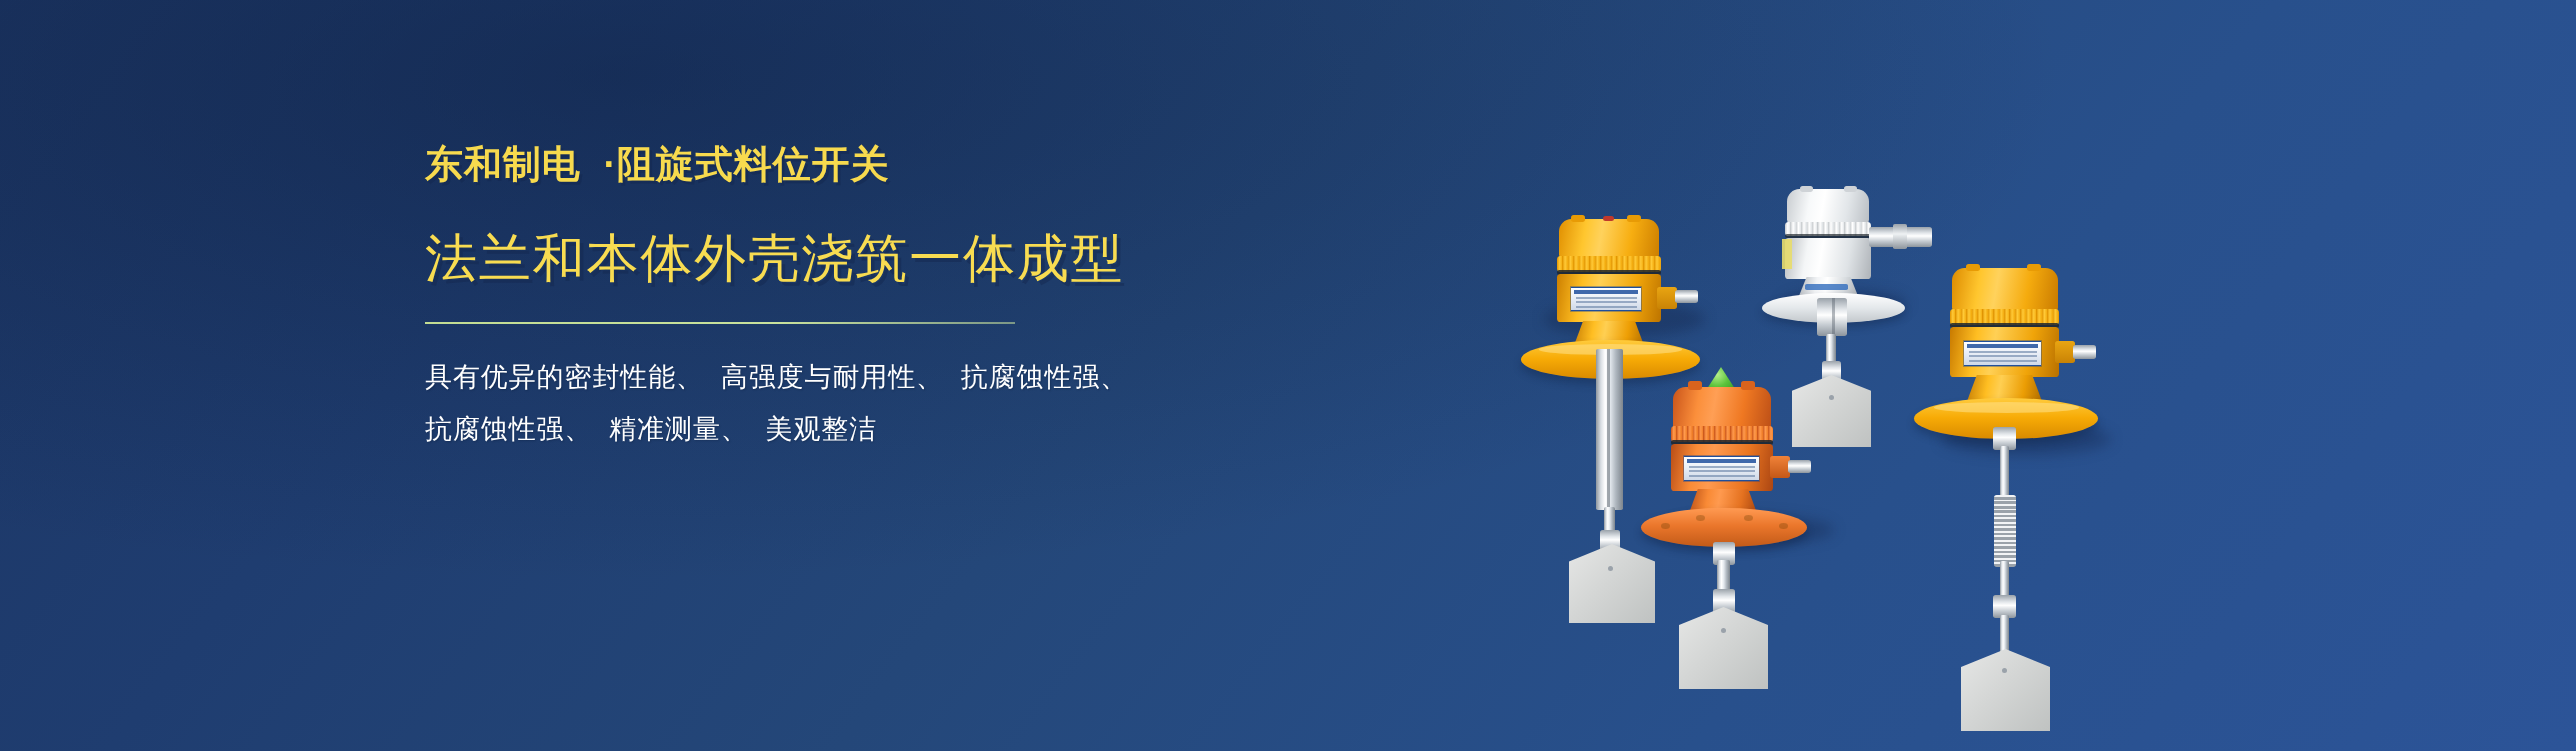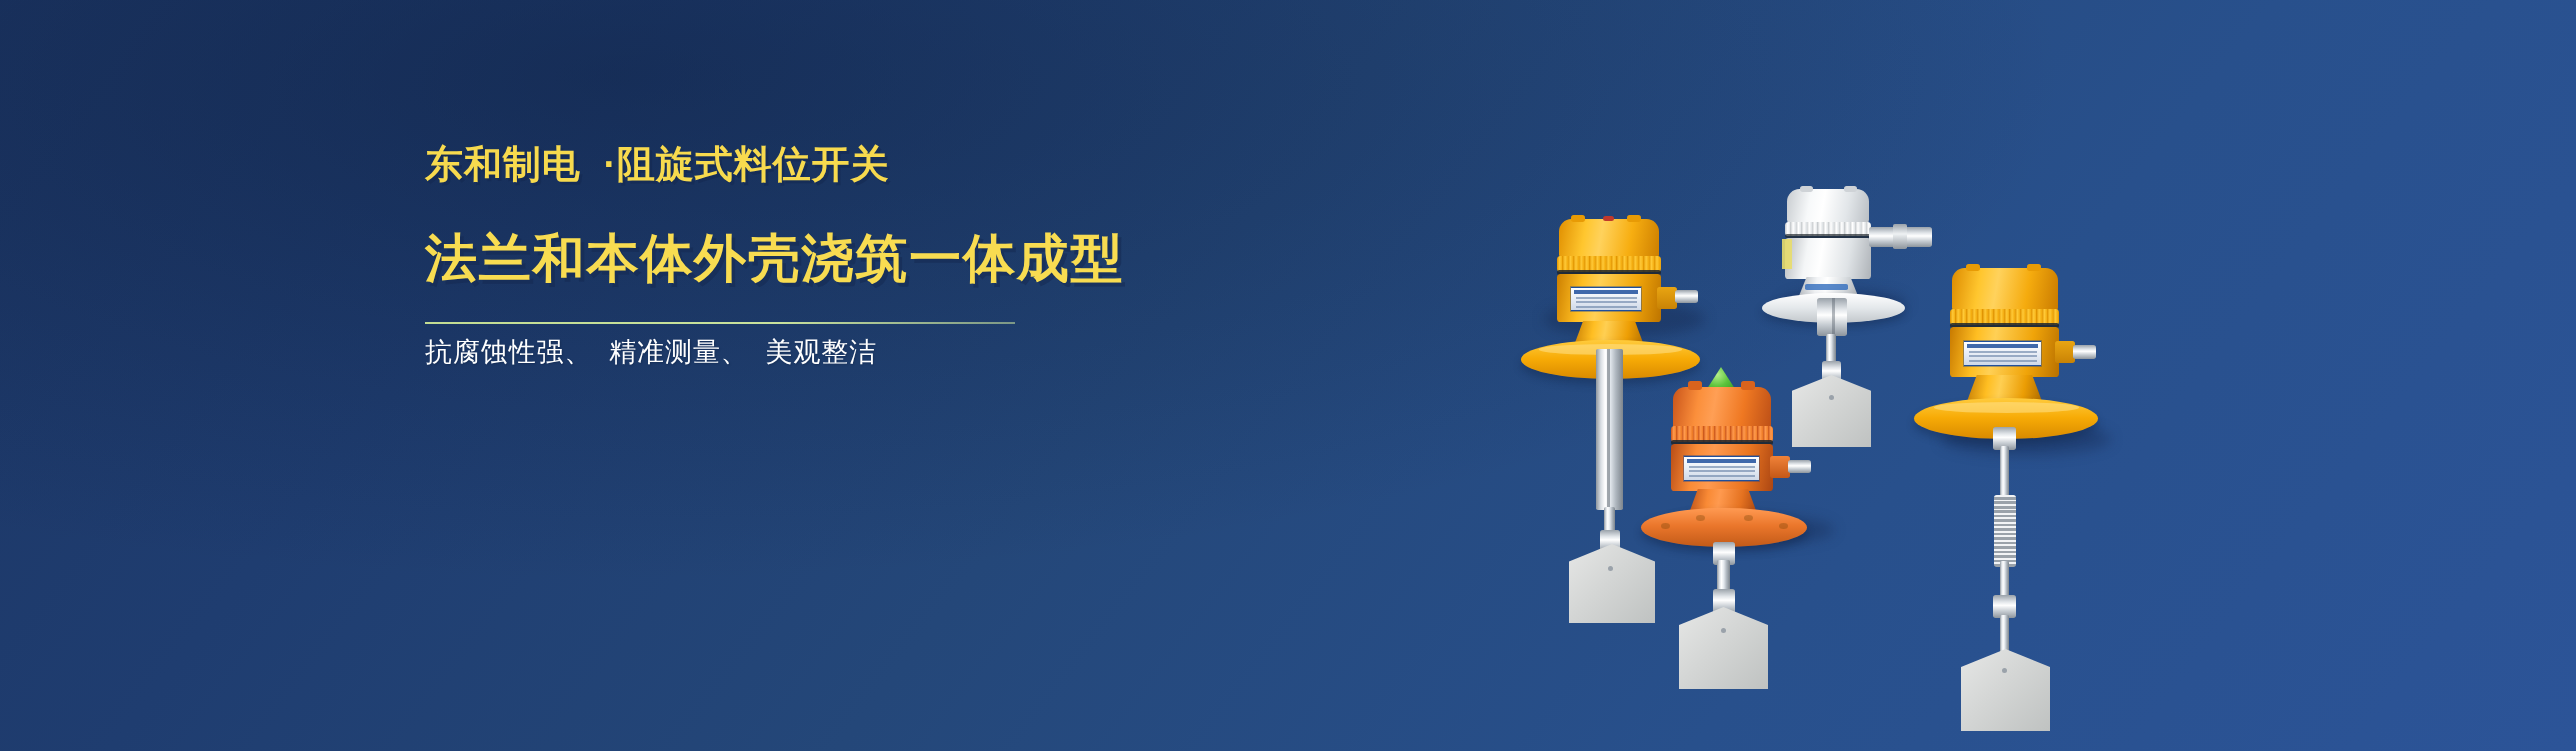--- a/index.html
+++ b/index.html
@@ -45,21 +45,21 @@
     font-weight: 700;
     letter-spacing: 0.9px;
     color: #f7da4e;
     text-shadow: 2.7px 2.7px 0 rgba(20,40,80,0.55);
     line-height: 1.25;
     white-space: pre;
   }
   .headline {
     margin-top: 38px;
     font-size: 52px;
-    font-weight: 700;
+    font-weight: 400;
     letter-spacing: 1.8px;
     color: #f8dc51;
     text-shadow: 3.6px 3.6px 0 rgba(20,40,80,0.5);
     line-height: 1.22;
     white-space: pre;
   }
   #divider {
     margin-top: 32px;
     width: 590px;
     height: 1.8px;
@@ -180,20 +180,21 @@
   <div id="bg-grad"></div>
   <div id="bg-vignette"></div>
 
   <div id="text-block">
     <div class="eyebrow">东和制电  ·阻旋式料位开关</div>
 
     <div class="headline">法兰和本体外壳浇筑一体成型</div>
 
     <div id="divider"></div>
 
+    <div class="desc">具有优异的密封性能、  高强度与耐用性、  抗腐蚀性强、</div>
     <div class="desc" style="margin-top:5.4px;">抗腐蚀性强、  精准测量、  美观整洁</div>
   </div>
 
   <div id="products">
 
     <div class="product" style="left:54px; top:179px; width:233px; height:429px;">
 
       <div class="shadow-blob" style="left:23px; top:86px; width:161px; height:36px;"></div>
 
       <div class="cap" style="left:38px; top:3.6px; width:100px; height:41px;

